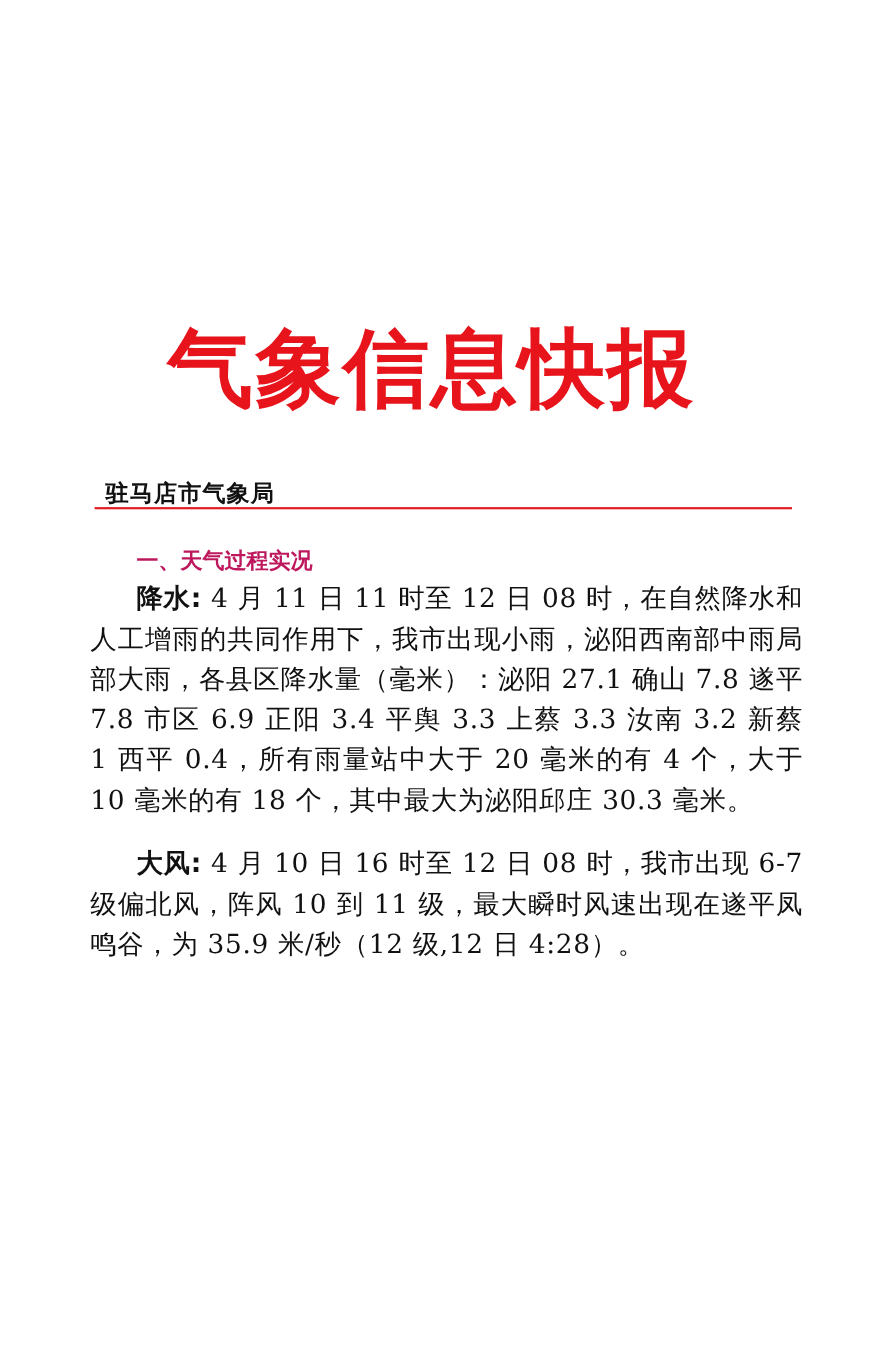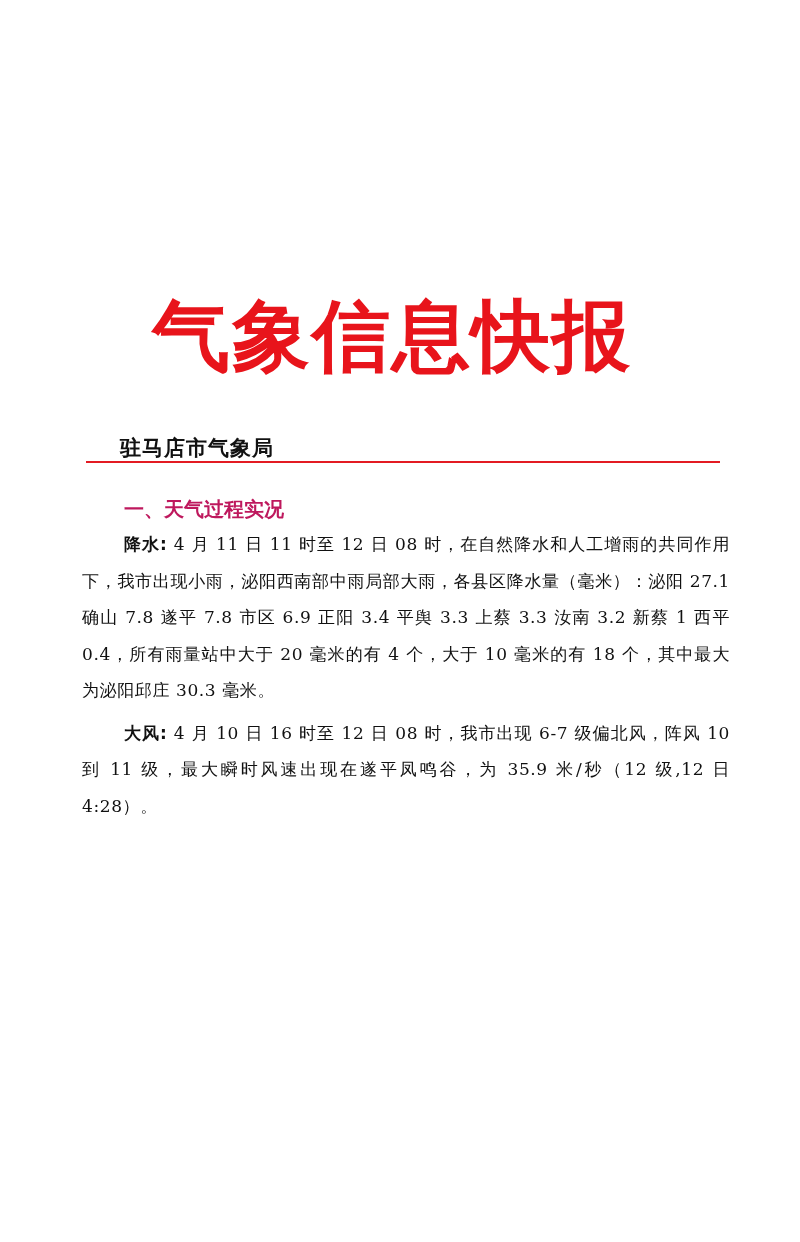--- a/index.html
+++ b/index.html
@@ -45,21 +45,20 @@
     justify-content: space-between;
     align-items: flex-end;
     font-weight: bold;
     font-size: 21px;
     color: #111;
   }
   .issuer-row .agency {
     font-family: "DejaVu Serif", serif;
     font-weight: bold;
     letter-spacing: 1px;
-    margin-left: 24px;
   }
   .issuer-row .date {
     font-family: "Liberation Serif", "DejaVu Serif", serif;
     font-weight: bold;
     font-size: 22px;
     letter-spacing: 0.5px;
   }
   .red-rule {
     position: absolute;
     top: 461px;
@@ -83,29 +82,29 @@
     font-weight: bold;
     font-size: 20px;
     line-height: 34px;
     color: #be185d;
   }
   .para {
     margin: 0;
     text-indent: 42px;
     text-align: justify;
     font-family: "DejaVu Serif", "Liberation Serif", serif;
-    font-size: 17px;
+    font-size: 24px;
     letter-spacing: 0.6px;
   }
   .para .lead {
     font-family: "DejaVu Sans", "Liberation Sans", sans-serif;
     font-weight: bold;
   }
   .para + .para {
-    margin-top: 6px;
+    margin-top: 22px;
   }
 </style>
 </head>
 <body>
 
 <div class="page">
 
   <div class="masthead-title">气象信息快报</div>
 
   <div class="issuer-row">

